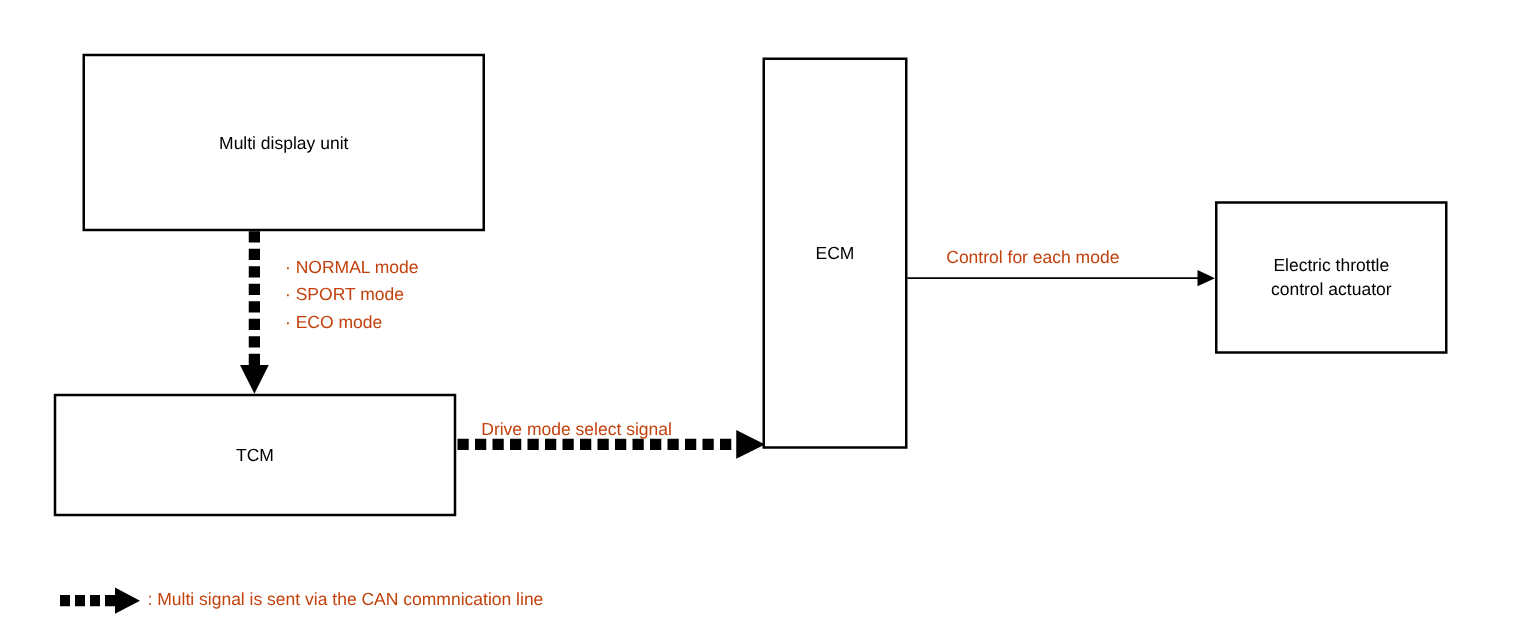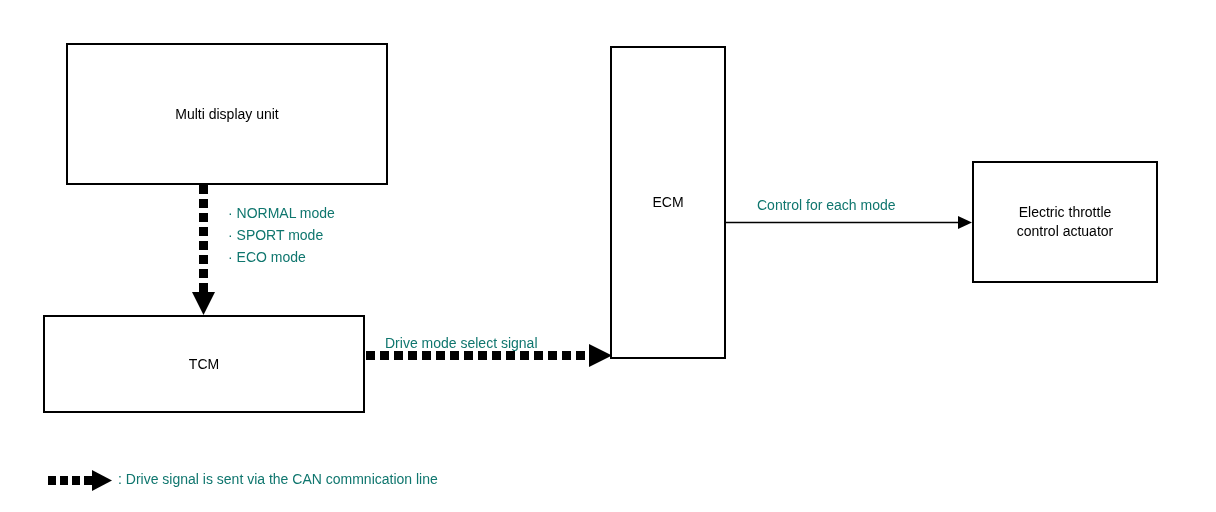--- a/index.html
+++ b/index.html
@@ -41,21 +41,21 @@
   #box-multi-display-unit { left: 43px;  top: 43px;  width: 322px; height: 142px; margin-left: 23px; }
   #box-tcm               { left: 43px;  top: 315px; width: 322px; height: 98px;  }
   #box-ecm               { left: 610px; top: 46px;  width: 116px; height: 313px; }
   #box-throttle-actuator { left: 972px; top: 161px; width: 186px; height: 122px; }
 
   
   .note {
     position: absolute;
     font-size: 14px;
     line-height: 22px;
-    color: #0f766e;
+    color: #c2410c;
     white-space: pre;
   }
   #mode-list      { left: 228px; top: 202px; }
   #lbl-drive-mode { left: 385px; top: 332px; }
   #lbl-control    { left: 757px; top: 194px; }
   #legend-text    { left: 118px; top: 468px; }
 
   
   #arrows {
     position: absolute;
@@ -110,15 +110,15 @@
   </svg>
 
   <div class="note" id="mode-list">· NORMAL mode
 · SPORT mode
 · ECO mode</div>
 
   <div class="note" id="lbl-drive-mode">Drive mode select signal</div>
 
   <div class="note" id="lbl-control">Control for each mode</div>
 
-  <div class="note" id="legend-text">: Drive signal is sent via the CAN commnication line</div>
+  <div class="note" id="legend-text">: Multi signal is sent via the CAN commnication line</div>
 
 </div>
 
 </body></html>

